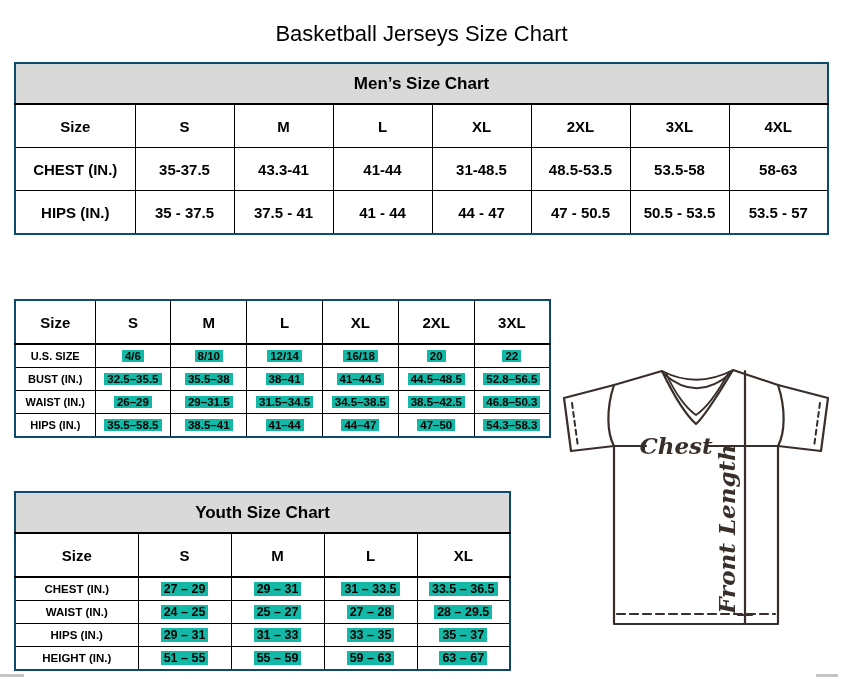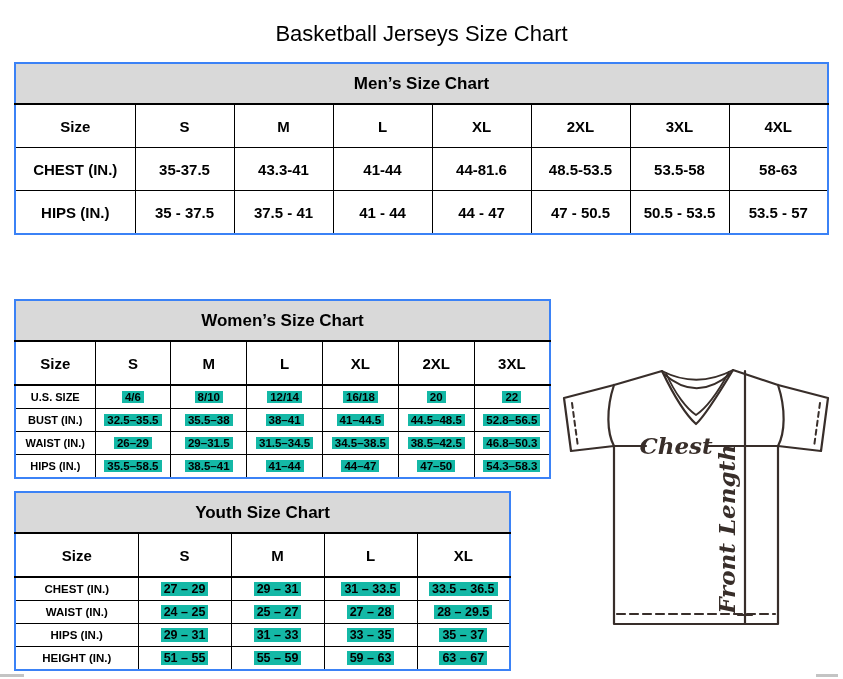--- a/index.html
+++ b/index.html
@@ -8,21 +8,21 @@
     background:#ffffff;
     font-family:"Liberation Sans", sans-serif;
     color:#000;
   }
   .page-title{
     position:absolute;left:0;top:6px;width:843px;
     text-align:center;font-size:22px;font-weight:normal;letter-spacing:0px;
   }
   table{
     border-collapse:collapse;table-layout:fixed;
-    border:2px solid #3b82f6;
+    border:2px solid #0c4a6e;
     position:absolute;
     padding-left:16px;
   }
   th,td{
     border:1px solid #000;text-align:center;vertical-align:middle;
     padding:0;font-weight:bold;overflow:hidden;white-space:nowrap;
   }
   th.tbl-title{
     background:#d9d9d9;border-bottom:2px solid #000;
   }
@@ -89,21 +89,21 @@
         <th>3XL</th>
         <th>4XL</th>
       </tr>
     </thead>
   <tbody>
       <tr>
         <td class="row-label">CHEST (IN.)</td>
         <td><span class="val">35-37.5</span></td>
         <td><span class="val">43.3-41</span></td>
         <td><span class="val">41-44</span></td>
-        <td><span class="val">44-81.6</span></td>
+        <td><span class="val">31-48.5</span></td>
         <td><span class="val">48.5-53.5</span></td>
         <td><span class="val">53.5-58</span></td>
         <td><span class="val">58-63</span></td>
       </tr>
       <tr>
         <td class="row-label">HIPS (IN.)</td>
         <td><span class="val">35 - 37.5</span></td>
         <td><span class="val">37.5 - 41</span></td>
         <td><span class="val">41 - 44</span></td>
         <td><span class="val">44 - 47</span></td>
@@ -118,23 +118,20 @@
   <colgroup>
     <col style="width:80px">
     <col>
       <col>
       <col>
       <col>
       <col>
       <col>
   </colgroup>
   <thead>
-      <tr>
-        <th class="tbl-title" colspan="7">Women’s Size Chart</th>
-      </tr>
       <tr class="size-row">
         <th>Size</th>
         <th>S</th>
         <th>M</th>
         <th>L</th>
         <th>XL</th>
         <th>2XL</th>
         <th>3XL</th>
       </tr>
     </thead>

